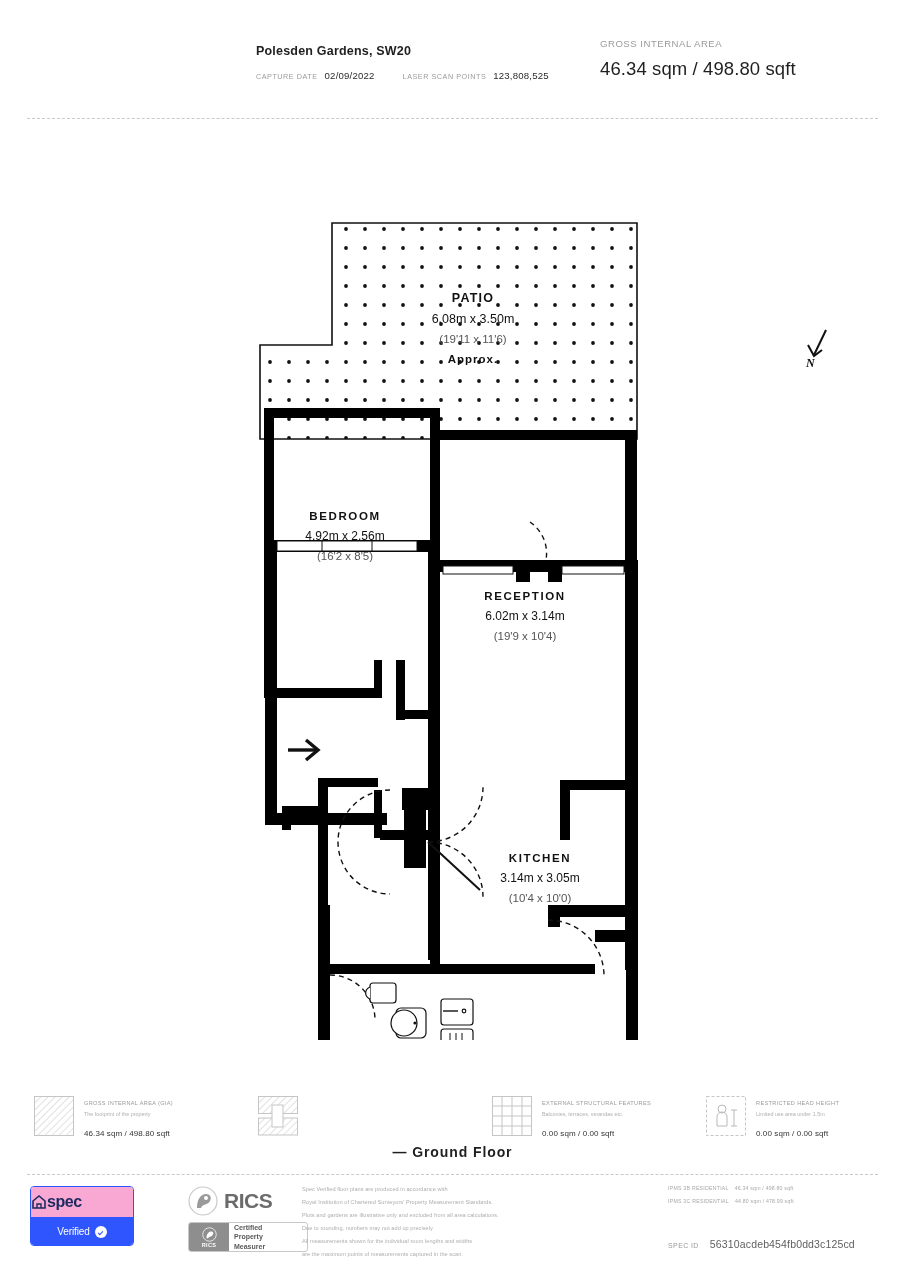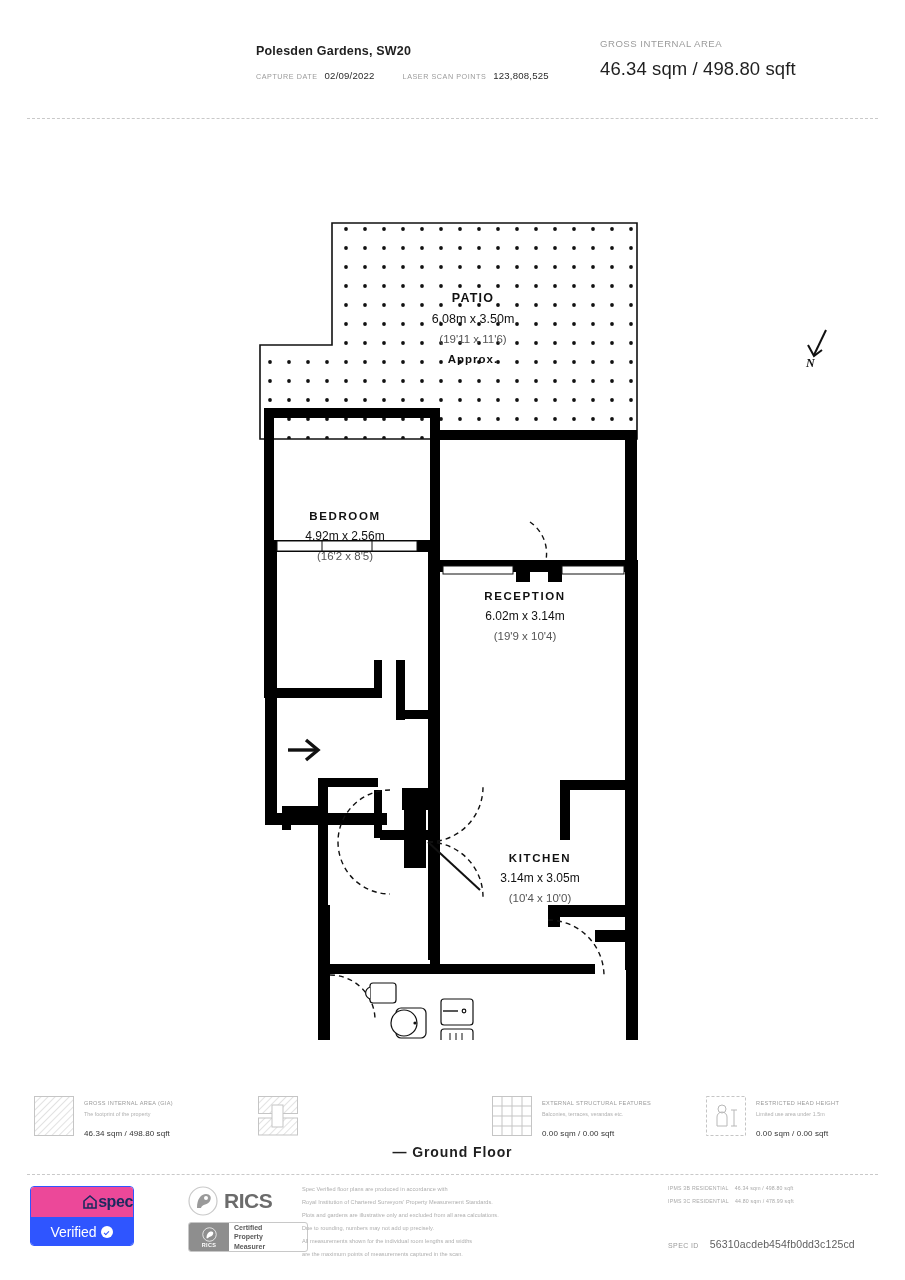--- a/index.html
+++ b/index.html
@@ -55,25 +55,25 @@
   .leg-val { font-size:8px; color:#333; margin-top:10px; letter-spacing:.1px; }
 
   .dash-bot { position:absolute; left:27px; top:1174px; width:851px; height:0;
               border-top:1px dashed #c9c9c9; }
 
   
   .footer { position:absolute; left:0; top:1182px; width:905px; height:98px; }
 
   .spec-badge { position:absolute; left:30px; top:1186px; width:104px; height:60px;
                 border:1px solid #2f55ff; border-radius:4px; overflow:hidden; background:#fff; }
-  .spec-top { height:30px; display:flex; align-items:center; justify-content:flex-end; gap:0;
-              background:#ec4899; }
+  .spec-top { height:30px; display:flex; align-items:center; justify-content:flex-start; gap:0;
+              background:#f9a8d4; }
   .spec-word { font-size:16px; font-weight:700; color:#1b2a5e; letter-spacing:-.4px; }
   .spec-bot { height:29px; background:#2f55ff; display:flex; align-items:center;
-              justify-content:center; gap:5px; color:#fff; font-size:14px; letter-spacing:-.1px; }
+              justify-content:center; gap:5px; color:#fff; font-size:10px; letter-spacing:-.1px; }
   .check-circ { width:12px; height:12px; border-radius:50%; background:#fff; position:relative; }
   .check-circ:after { content:""; position:absolute; left:3px; top:5px; width:4px; height:2px;
                       border-left:1.6px solid #2f55ff; border-bottom:1.6px solid #2f55ff;
                       transform:rotate(-45deg); }
 
   .rics { position:absolute; left:188px; top:1186px; }
   .rics-word { font-size:21px; font-weight:700; color:#6b6b6b; letter-spacing:-.5px; }
   .rics-cert { margin-top:6px; display:flex; border:1px solid #c8c8c8; border-radius:3px;
                height:30px; width:120px; overflow:hidden; background:#fff; }
   .rics-cert-l { width:40px; background:#8e8e8e; display:flex; flex-direction:column;

